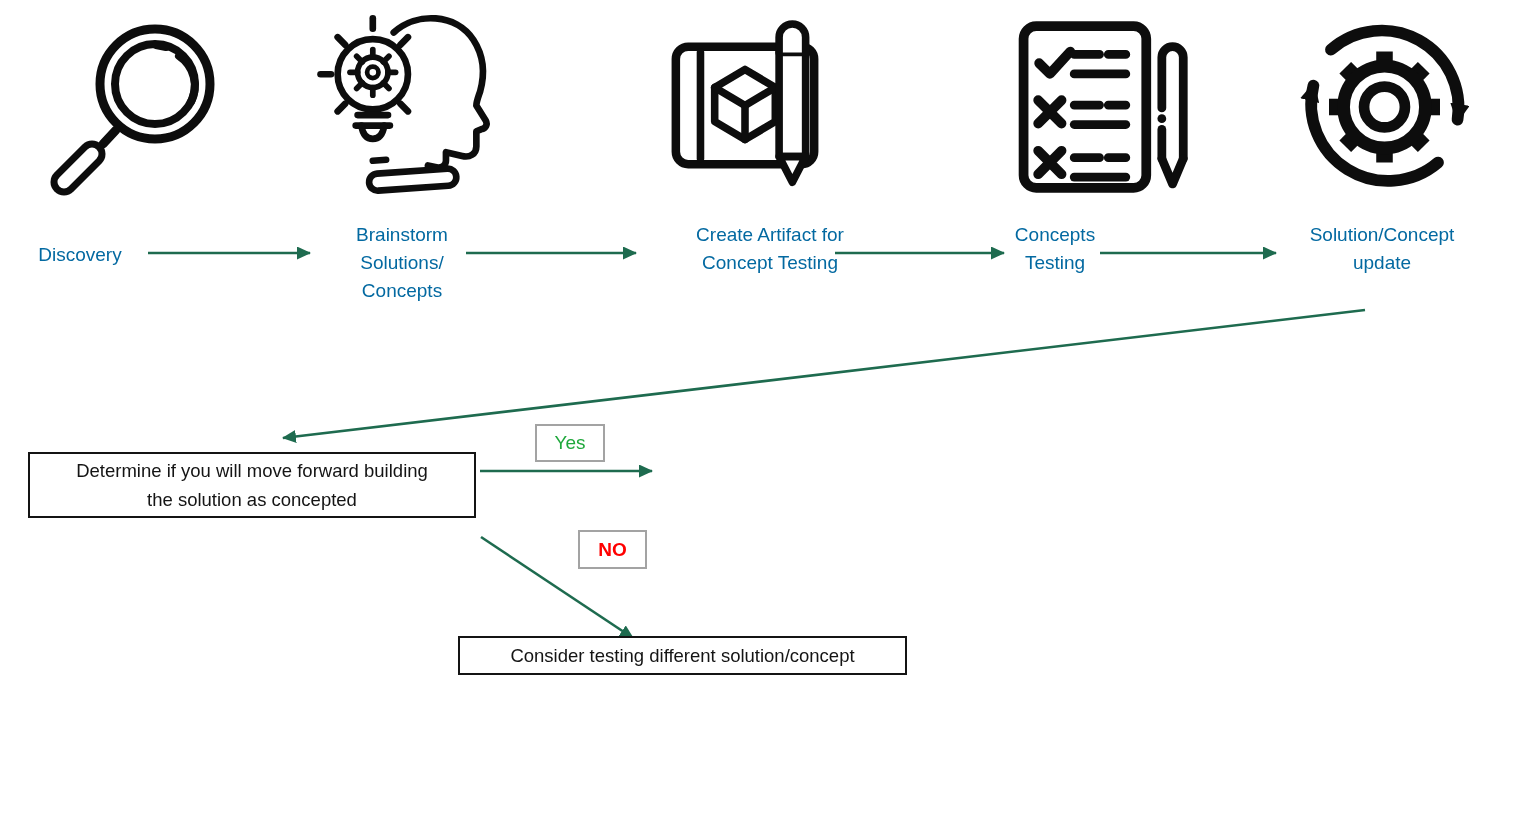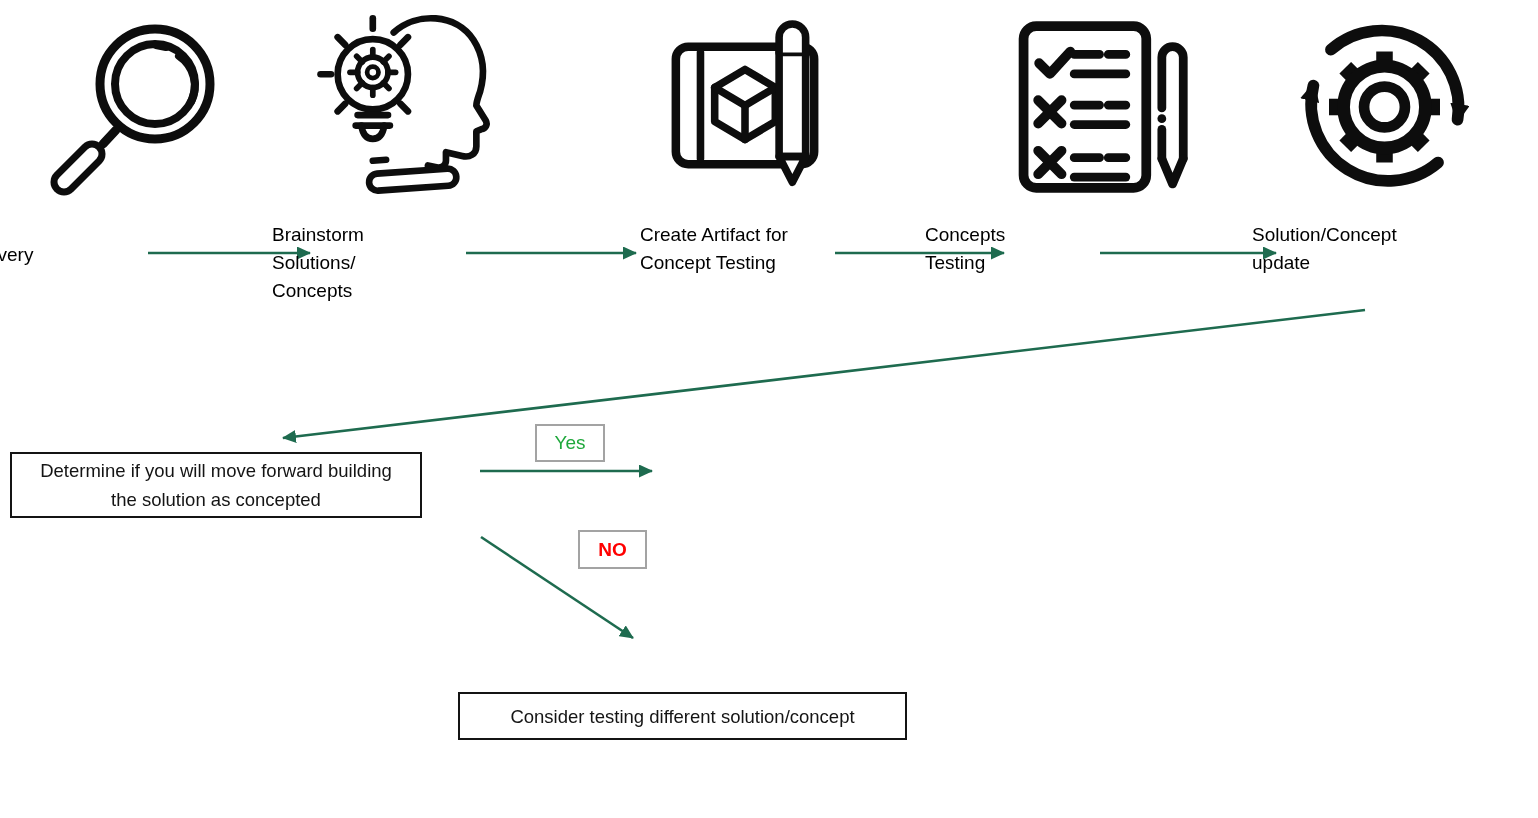--- a/index.html
+++ b/index.html
@@ -7,21 +7,21 @@
   }
   *{margin:0;padding:0;box-sizing:border-box}
   html,body{background:#fff}
   body{font-family:"Liberation Sans",sans-serif;color:#111}
   .canvas{position:relative;width:1538px;height:818px;background:#fff;overflow:hidden}
   .overlay{position:absolute;left:0;top:0;width:1538px;height:818px;pointer-events:none}
   .ar{stroke:var(--arrow);stroke-width:2.6;fill:none}
   .icon{position:absolute}
   .icon svg{display:block;width:100%;height:100%}
   .ink{stroke:var(--ink);fill:none;stroke-linecap:round;stroke-linejoin:round}
-  .stage-label{position:absolute;width:260px;text-align:left;font-size:19px;line-height:28px;white-space:pre-line;color:#000000}
+  .stage-label{position:absolute;width:260px;text-align:center;font-size:19px;line-height:28px;white-space:pre-line;color:#0369a1}
   .flow-box{position:absolute;border:2.5px solid #141414;background:#fff;display:flex;align-items:center;justify-content:center;text-align:center;font-size:18.5px;line-height:29px;white-space:pre-line;color:#141414}
   .tag-box{position:absolute;border:2px solid #a3a3a3;background:#fff;display:flex;align-items:center;justify-content:center;font-size:19px}
   .yes-text{color:var(--yes);font-weight:500}
   .no-text{color:var(--no);font-weight:700}
 </style>
 </head>
 <body>
 
 <div class="canvas">
 
@@ -150,23 +150,23 @@
   <div class="stage-label" style="left:272px;top:221px">Brainstorm
 Solutions/
 Concepts</div>
   <div class="stage-label" style="left:640px;top:221px">Create Artifact for
 Concept Testing</div>
   <div class="stage-label" style="left:925px;top:221px">Concepts
 Testing</div>
   <div class="stage-label" style="left:1252px;top:221px">Solution/Concept
 update</div>
 
-  <div class="flow-box" style="left:10px;top:452px;width:412px;height:66px">Determine if you will move forward building
+  <div class="flow-box" style="left:28px;top:452px;width:448px;height:66px">Determine if you will move forward building
 the solution as concepted</div>
 
   <div class="tag-box yes-text" style="left:535px;top:424px;width:70px;height:38px">Yes</div>
 
 
   <div class="tag-box no-text" style="left:578px;top:530px;width:69px;height:39px">NO</div>
 
-  <div class="flow-box" style="left:458px;top:692px;width:449px;height:48px;border-width:2px">Consider testing different solution/concept</div>
+  <div class="flow-box" style="left:458px;top:636px;width:449px;height:39px;border-width:2px">Consider testing different solution/concept</div>
 
 </div>
 
 </body></html>

